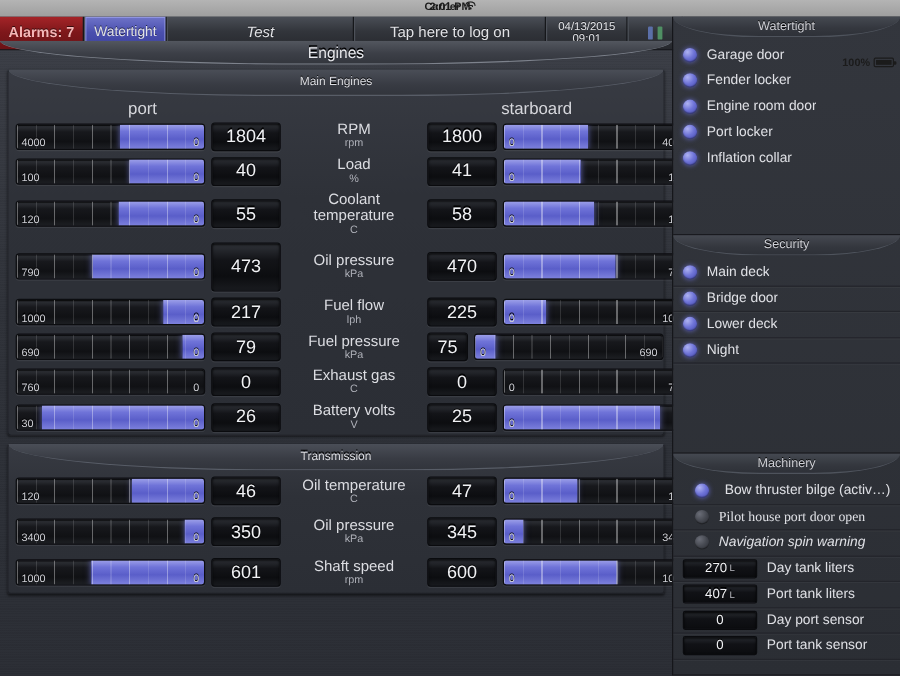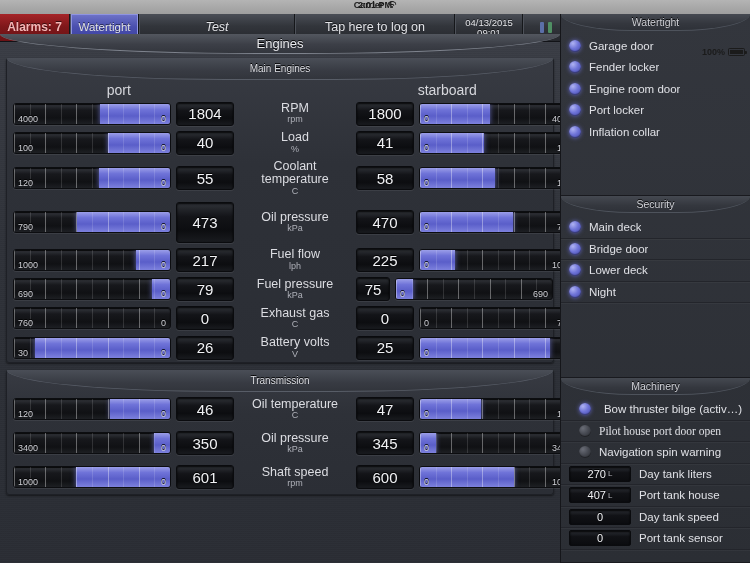--- a/index.html
+++ b/index.html
@@ -532,43 +532,43 @@
         <div class="sb-head">Machinery</div>
         <div class="sb-body">
           <div class="sb-row div" style="padding-left: 18px; justify-content: space-between;">
             <span class="led on"></span>
             <span class="sb-label">Bow thruster bilge (activ…)</span>
           </div>
           <div class="sb-row div" style="padding-left: 18px; font-family: Liberation Serif, serif;">
             <span class="led off"></span>
             <span class="sb-label">Pilot house port door open</span>
           </div>
-          <div class="sb-row div" style="padding-left: 18px;">
+          <div class="sb-row div" style="padding-left: 18px; font-style: italic;">
             <span class="led off"></span>
             <span class="sb-label">Navigation spin warning</span>
           </div>
           <div class="sb-row div">
             <span class="sb-val">
               <span>270</span>
               <span class="u">L</span>
             </span>
             <span class="sb-label">Day tank liters</span>
           </div>
           <div class="sb-row div">
             <span class="sb-val">
               <span>407</span>
               <span class="u">L</span>
             </span>
-            <span class="sb-label">Port tank house</span>
+            <span class="sb-label">Port tank liters</span>
           </div>
           <div class="sb-row div">
             <span class="sb-val">
               <span>0</span>
             </span>
-            <span class="sb-label">Day tank speed</span>
+            <span class="sb-label">Day port sensor</span>
           </div>
           <div class="sb-row div">
             <span class="sb-val">
               <span>0</span>
             </span>
             <span class="sb-label">Port tank sensor</span>
           </div>
         </div>
       </div>
     </div>

